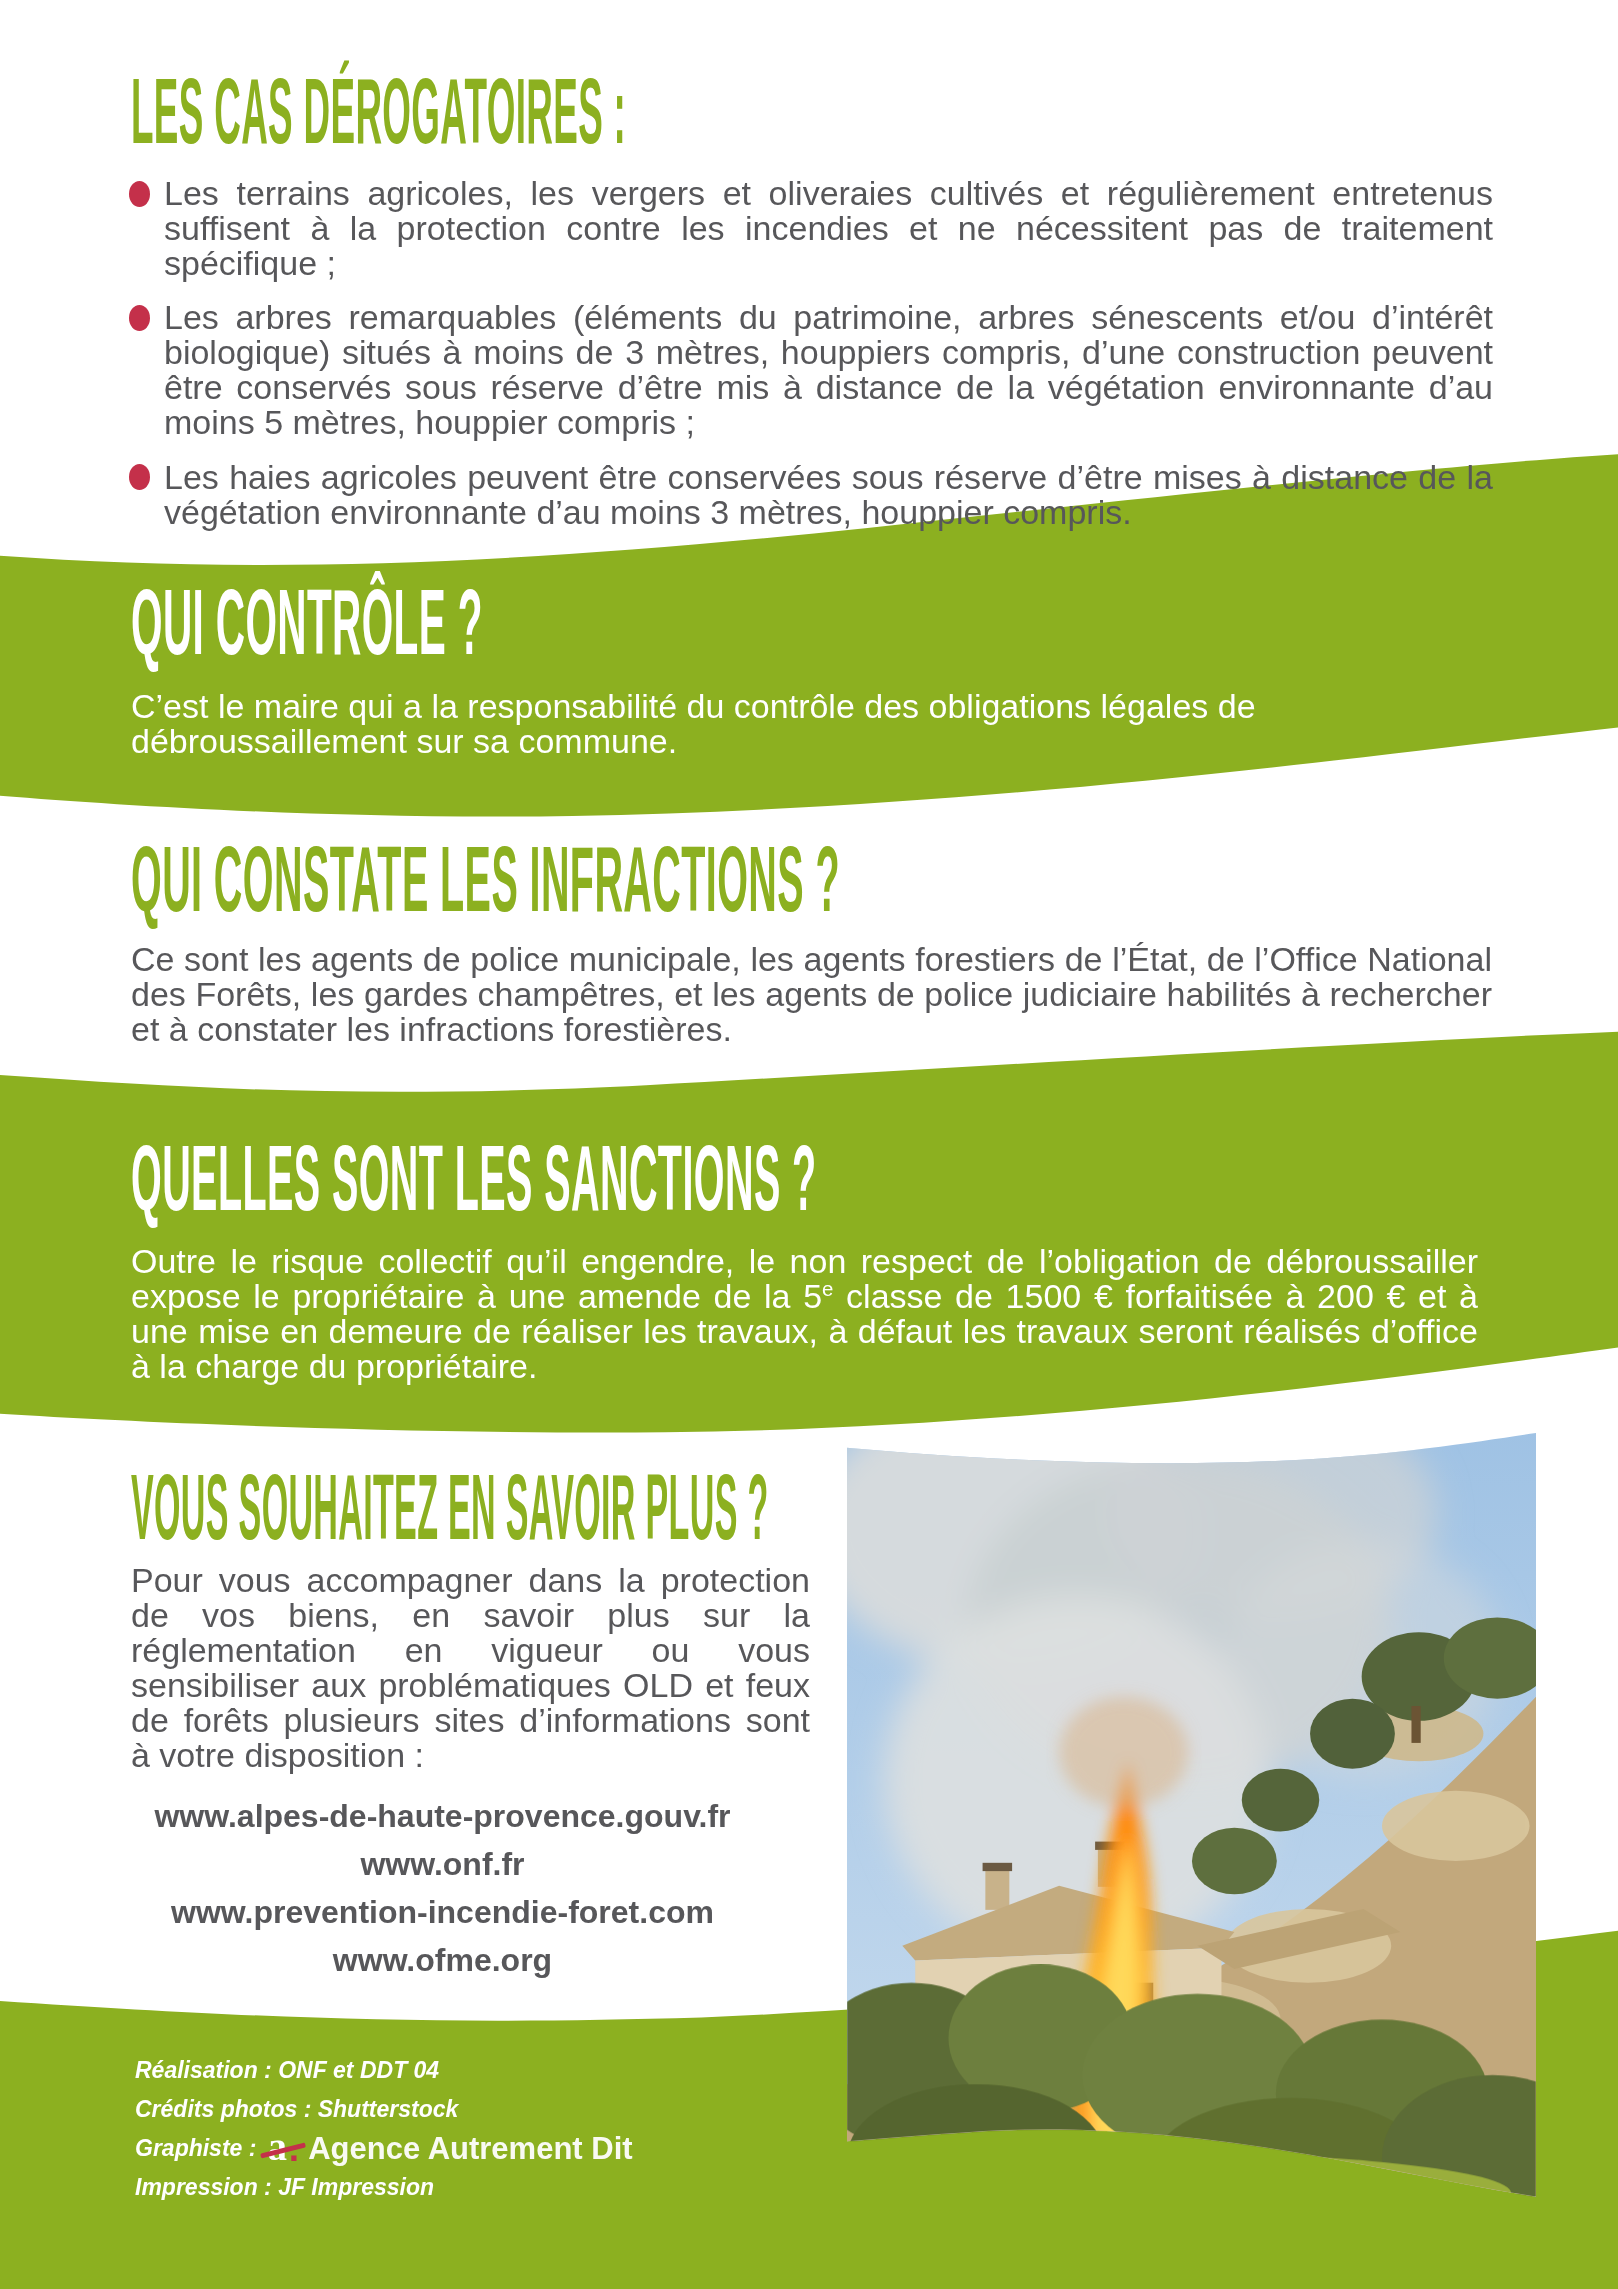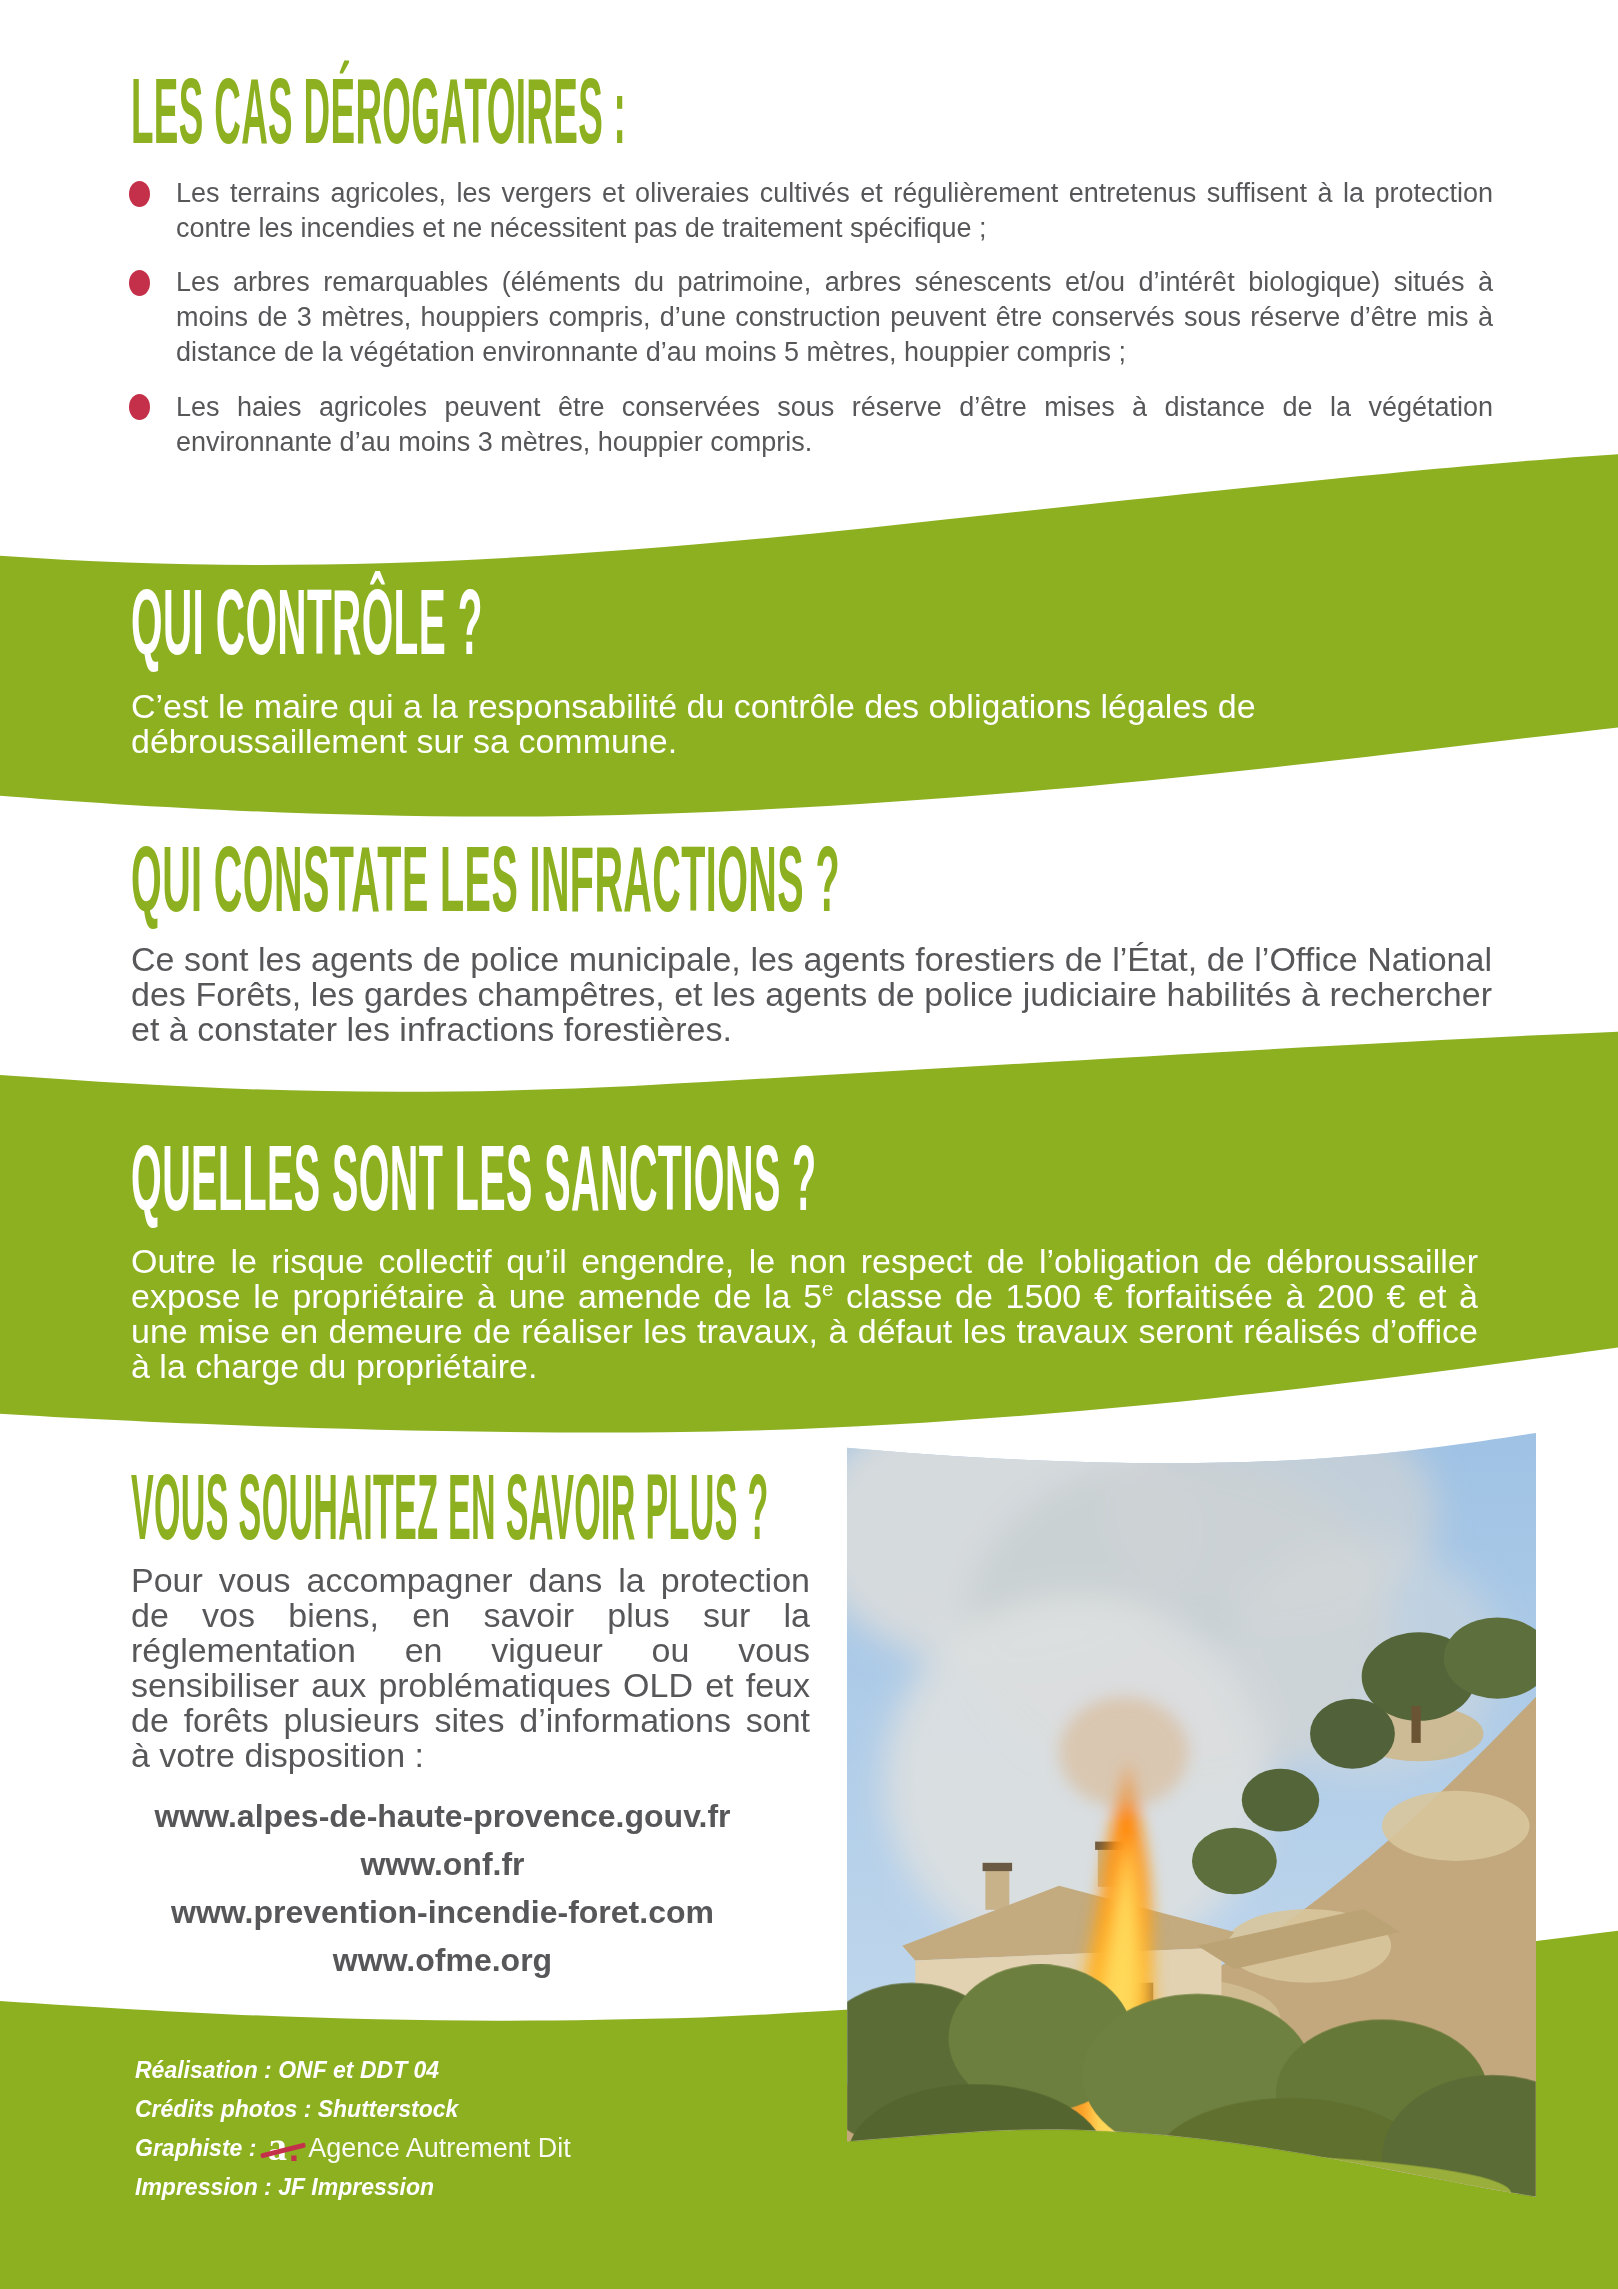--- a/index.html
+++ b/index.html
@@ -18,38 +18,38 @@
     letter-spacing:0.9px;transform:scaleX(var(--sx,.42));transform-origin:0 0;
   }
   .hdr.green .cond{color:var(--green);}
   .hdr.white .cond{color:#ffffff;}
 
   .body-txt{position:absolute;font-size:34px;line-height:35px;color:var(--gray);z-index:3;}
   .body-txt.white{color:#ffffff;}
   .just{text-align:justify;}
 
   ul.bullets{position:absolute;left:129px;top:176px;width:1364px;margin:0;padding:0;list-style:none;z-index:3;}
-  ul.bullets li{display:flex;gap:26px;margin:0 0 19.4px 0;font-size:27px;line-height:35px;color:var(--gray);}
+  ul.bullets li{display:flex;gap:14px;margin:0 0 19.4px 0;font-size:34px;line-height:35px;color:var(--gray);}
   ul.bullets .dot{flex:0 0 auto;width:21px;height:26px;border-radius:50%;background:var(--red);margin-top:4.6px;}
   ul.bullets .btxt{flex:1 1 auto;text-align:justify;}
 
   .links{position:absolute;left:92px;top:1792px;width:701px;text-align:center;
          font-weight:700;font-size:32px;line-height:48px;color:var(--gray);z-index:3;}
   .links div{white-space:nowrap;}
 
   .credits{position:absolute;left:135px;top:2051px;z-index:3;color:#ffffff;
            font-size:23px;font-weight:700;font-style:italic;line-height:39px;}
   .credits .row{display:flex;align-items:center;}
   .logo-a{position:relative;display:inline-block;font-family:"Liberation Serif",serif;
           font-style:normal;font-weight:700;font-size:39px;line-height:23px;color:#ffffff;
           margin:0 1.8px 0 11px;top:-1.8px;}
   .logo-a .slash{position:absolute;left:-7.4px;top:13px;width:46px;height:4.6px;background:var(--red);
           transform:rotate(-14deg);border-radius:1.8px;}
   .logo-dot{color:var(--red);font-style:normal;font-weight:900;font-size:37px;line-height:23px;margin-right:9.2px;}
-  .agency-name{font-style:normal;font-weight:400;font-size:27px;opacity:.95;}
+  .agency-name{font-style:normal;font-weight:700;font-size:31px;opacity:.95;}
   sup{font-size:60%;vertical-align:super;line-height:0;}
 </style>
 </head>
 <body>
 
 <div id="page">
 
   <svg class="band" style="top:443px;" width="1619" height="397" viewBox="0 0 1754 430">
     <path d="M0,122 C280,142 560,132 940,92 C1240,60 1560,24 1754,12 L1754,308 C1500,336 1080,396 620,404 C380,408 150,394 0,382 Z" fill="#8CB020"></path>
   </svg>

